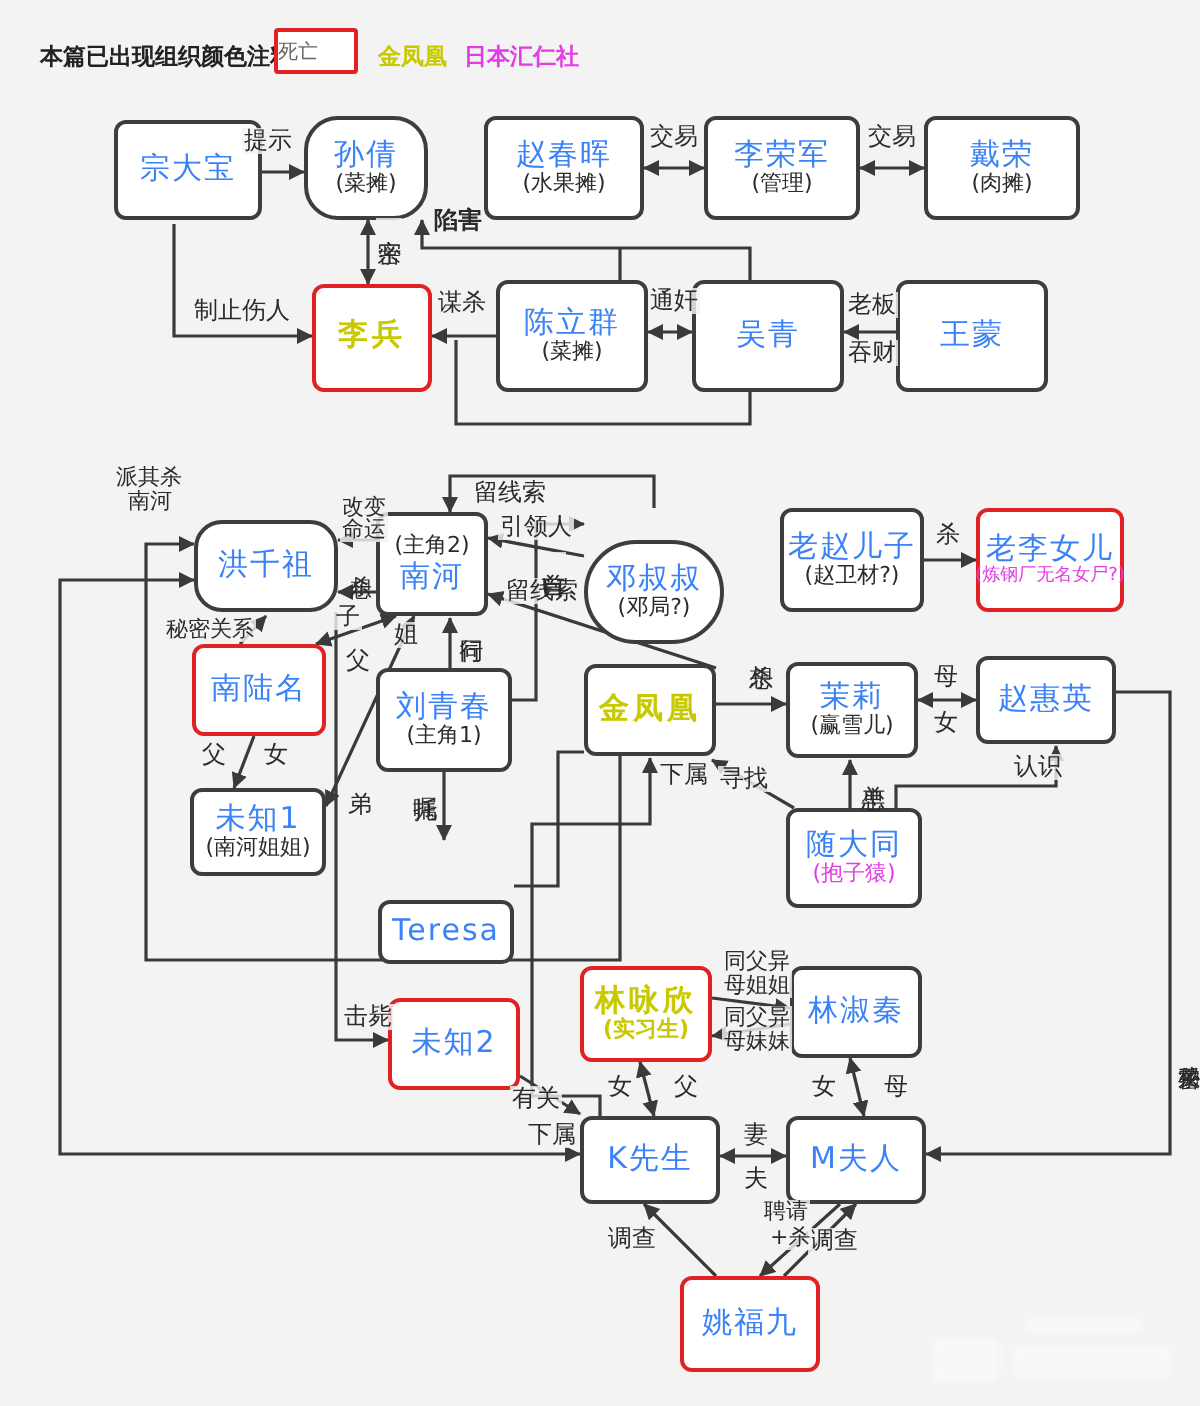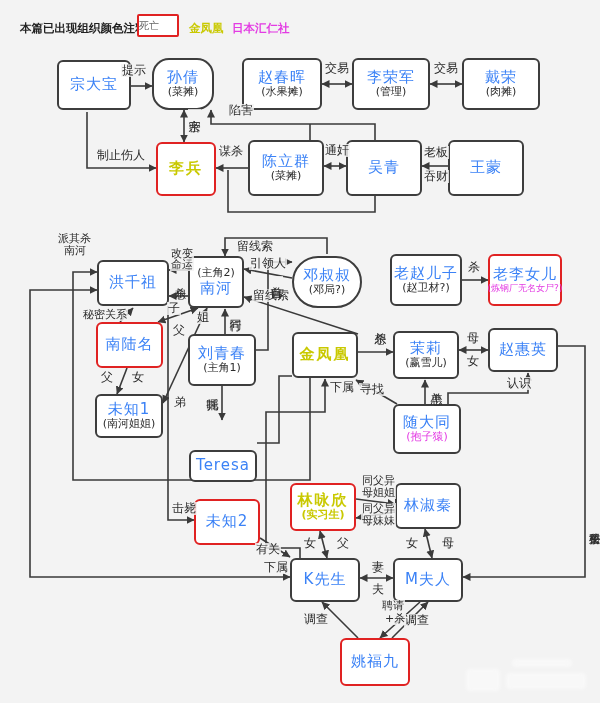--- a/index.html
+++ b/index.html
@@ -142,28 +142,28 @@
       <div class="node" style="left: 248px; top: 140px; width: 76px; height: 56px;">
         <div class="nlabel">陈立群</div>
         <div class="sub">(菜摊)</div>
       </div>
       <div class="node" style="left: 346px; top: 140px; width: 76px; height: 56px;">
         <div class="nlabel">吴青</div>
       </div>
       <div class="node" style="left: 448px; top: 140px; width: 76px; height: 56px;">
         <div class="nlabel">王蒙</div>
       </div>
-      <div class="node" style="left: 97px; top: 260px; width: 72px; height: 46px;">
+      <div class="node" style="left: 97px; top: 260px; width: 72px; height: 46px; border-radius: 14px;">
         <div class="nlabel">洪千祖</div>
       </div>
       <div class="node" style="left: 188px; top: 256px; width: 56px; height: 52px;">
         <div class="topnote">(主角2)</div>
         <div class="nlabel">南河</div>
       </div>
-      <div class="node" style="left: 292px; top: 256px; width: 70px; height: 52px; border-radius: 26px;">
+      <div class="node" style="left: 292px; top: 270px; width: 70px; height: 52px; border-radius: 26px;">
         <div class="nlabel">邓叔叔</div>
         <div class="sub">(邓局?)</div>
       </div>
       <div class="node" style="left: 390px; top: 254px; width: 72px; height: 52px;">
         <div class="nlabel">老赵儿子</div>
         <div class="sub">(赵卫材?)</div>
       </div>
       <div class="node red" style="left: 488px; top: 254px; width: 74px; height: 52px;">
         <div class="nlabel">老李女儿</div>
         <div class="sub magenta small">(炼钢厂无名女尸?)</div>
@@ -214,21 +214,21 @@
       </div>
       <div class="node red" style="left: 340px; top: 638px; width: 70px; height: 48px; text-align: center;">
         <div class="nlabel">姚福九</div>
       </div>
     </div>
   <div id="labels-layer">
       <div class="elabel" style="left: 121px; top: 64px;">提示</div>
       <div class="elabel" style="left: 324px; top: 62px;">交易</div>
       <div class="elabel" style="left: 433px; top: 62px;">交易</div>
       <div class="elabel v" style="left: 188px; top: 109px;">亲密</div>
-      <div class="elabel" style="left: 228px; top: 104px;">陷害</div>
+      <div class="elabel" style="left: 216px; top: 104px; font-weight: bold;">陷害</div>
       <div class="elabel" style="left: 96px; top: 149px;">制止伤人</div>
       <div class="elabel" style="left: 218px; top: 145px;">谋杀</div>
       <div class="elabel" style="left: 324px; top: 144px;">通奸</div>
       <div class="elabel" style="left: 423px; top: 146px;">老板</div>
       <div class="elabel" style="left: 423px; top: 170px;">吞财</div>
       <div class="elabel s" style="left: 57px; top: 233px;">派其杀</div>
       <div class="elabel s" style="left: 63px; top: 245px;">南河</div>
       <div class="elabel" style="left: 263px; top: 561px;">下属</div>
       <div class="elabel s" style="left: 170px; top: 248px;">改变</div>
       <div class="elabel s" style="left: 170px; top: 259px;">命运</div>

